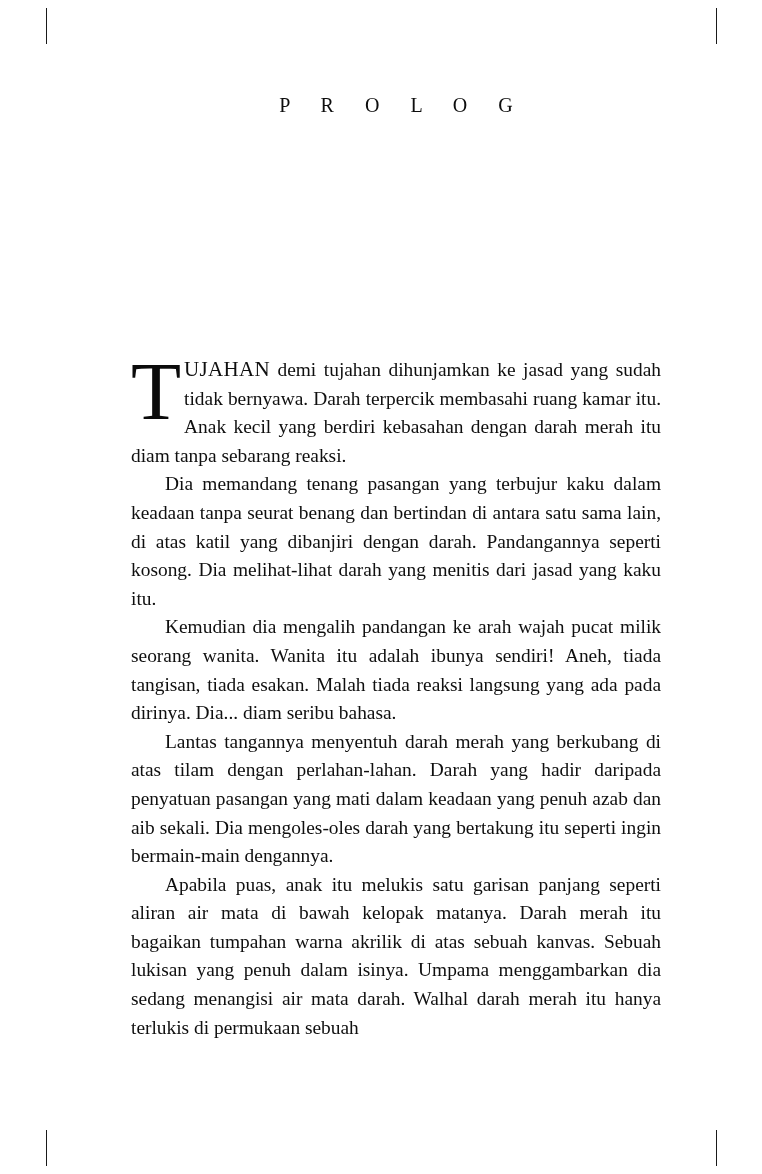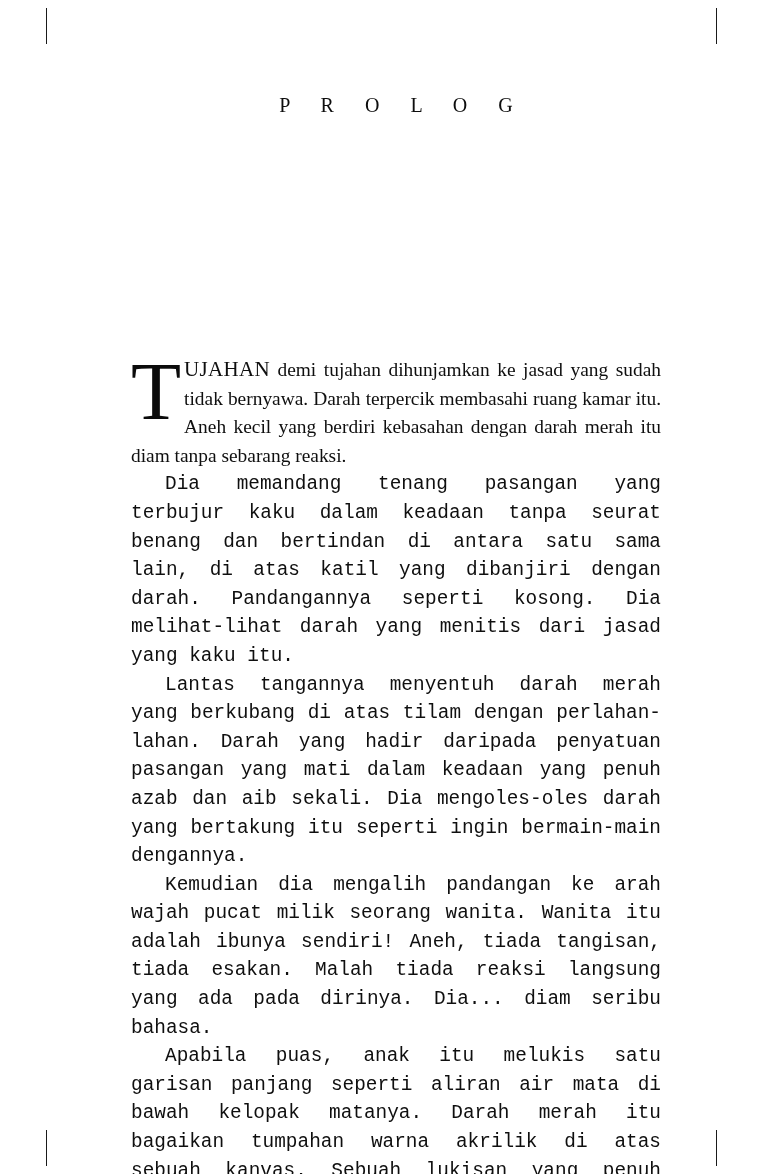--- a/index.html
+++ b/index.html
@@ -56,21 +56,20 @@
     font-size: 19.4px;
     line-height: 28.6px;
     text-align: justify;
     text-justify: inter-word;
     color: #0f0f0f;
     hyphens: none;
   }
 
   .body-text p + p {
     text-indent: 34px;
-    font-family: Liberation Mono, monospace;
   }
 
   
   .para-first {
     position: relative;
   }
   .para-first .dropcap {
     float: left;
     font-family: "Liberation Serif", serif;
     font-size: 82px;
@@ -92,21 +91,21 @@
 <div class="crop-mark crop-tr"></div>
 <div class="crop-mark crop-bl"></div>
 <div class="crop-mark crop-br"></div>
 
 <div class="page">
 
   <h1 class="chapter-title">P R O L O G</h1>
 
   <div class="body-text">
 
-    <p class="para-first"><span class="dropcap">T</span><span class="opener">UJAHAN</span><span> demi tujahan dihunjamkan ke jasad yang sudah tidak bernyawa. Darah terpercik membasahi ruang kamar itu. Aneh kecil yang berdiri kebasahan dengan darah merah itu diam tanpa sebarang reaksi.</span></p>
+    <p class="para-first"><span class="dropcap">T</span><span class="opener">UJAHAN</span><span> demi tujahan dihunjamkan ke jasad yang sudah tidak bernyawa. Darah terpercik membasahi ruang kamar itu. Anak kecil yang berdiri kebasahan dengan darah merah itu diam tanpa sebarang reaksi.</span></p>
 
     <p>Dia memandang tenang pasangan yang terbujur kaku dalam keadaan tanpa seurat benang dan bertindan di antara satu sama lain, di atas katil yang dibanjiri dengan darah. Pandangannya seperti kosong. Dia melihat-lihat darah yang menitis dari jasad yang kaku itu.</p>
+    <p>Kemudian dia mengalih pandangan ke arah wajah pucat milik seorang wanita. Wanita itu adalah ibunya sendiri! Aneh, tiada tangisan, tiada esakan. Malah tiada reaksi langsung yang ada pada dirinya. Dia... diam seribu bahasa.</p>
     <p>Lantas tangannya menyentuh darah merah yang berkubang di atas tilam dengan perlahan-lahan. Darah yang hadir daripada penyatuan pasangan yang mati dalam keadaan yang penuh azab dan aib sekali. Dia mengoles-oles darah yang bertakung itu seperti ingin bermain-main dengannya.</p>
-    <p>Kemudian dia mengalih pandangan ke arah wajah pucat milik seorang wanita. Wanita itu adalah ibunya sendiri! Aneh, tiada tangisan, tiada esakan. Malah tiada reaksi langsung yang ada pada dirinya. Dia... diam seribu bahasa.</p>
     <p>Apabila puas, anak itu melukis satu garisan panjang seperti aliran air mata di bawah kelopak matanya. Darah merah itu bagaikan tumpahan warna akrilik di atas sebuah kanvas. Sebuah lukisan yang penuh dalam isinya. Umpama menggambarkan dia sedang menangisi air mata darah. Walhal darah merah itu hanya terlukis di permukaan sebuah</p>
 
   </div>
 </div>
 
 </body></html>

